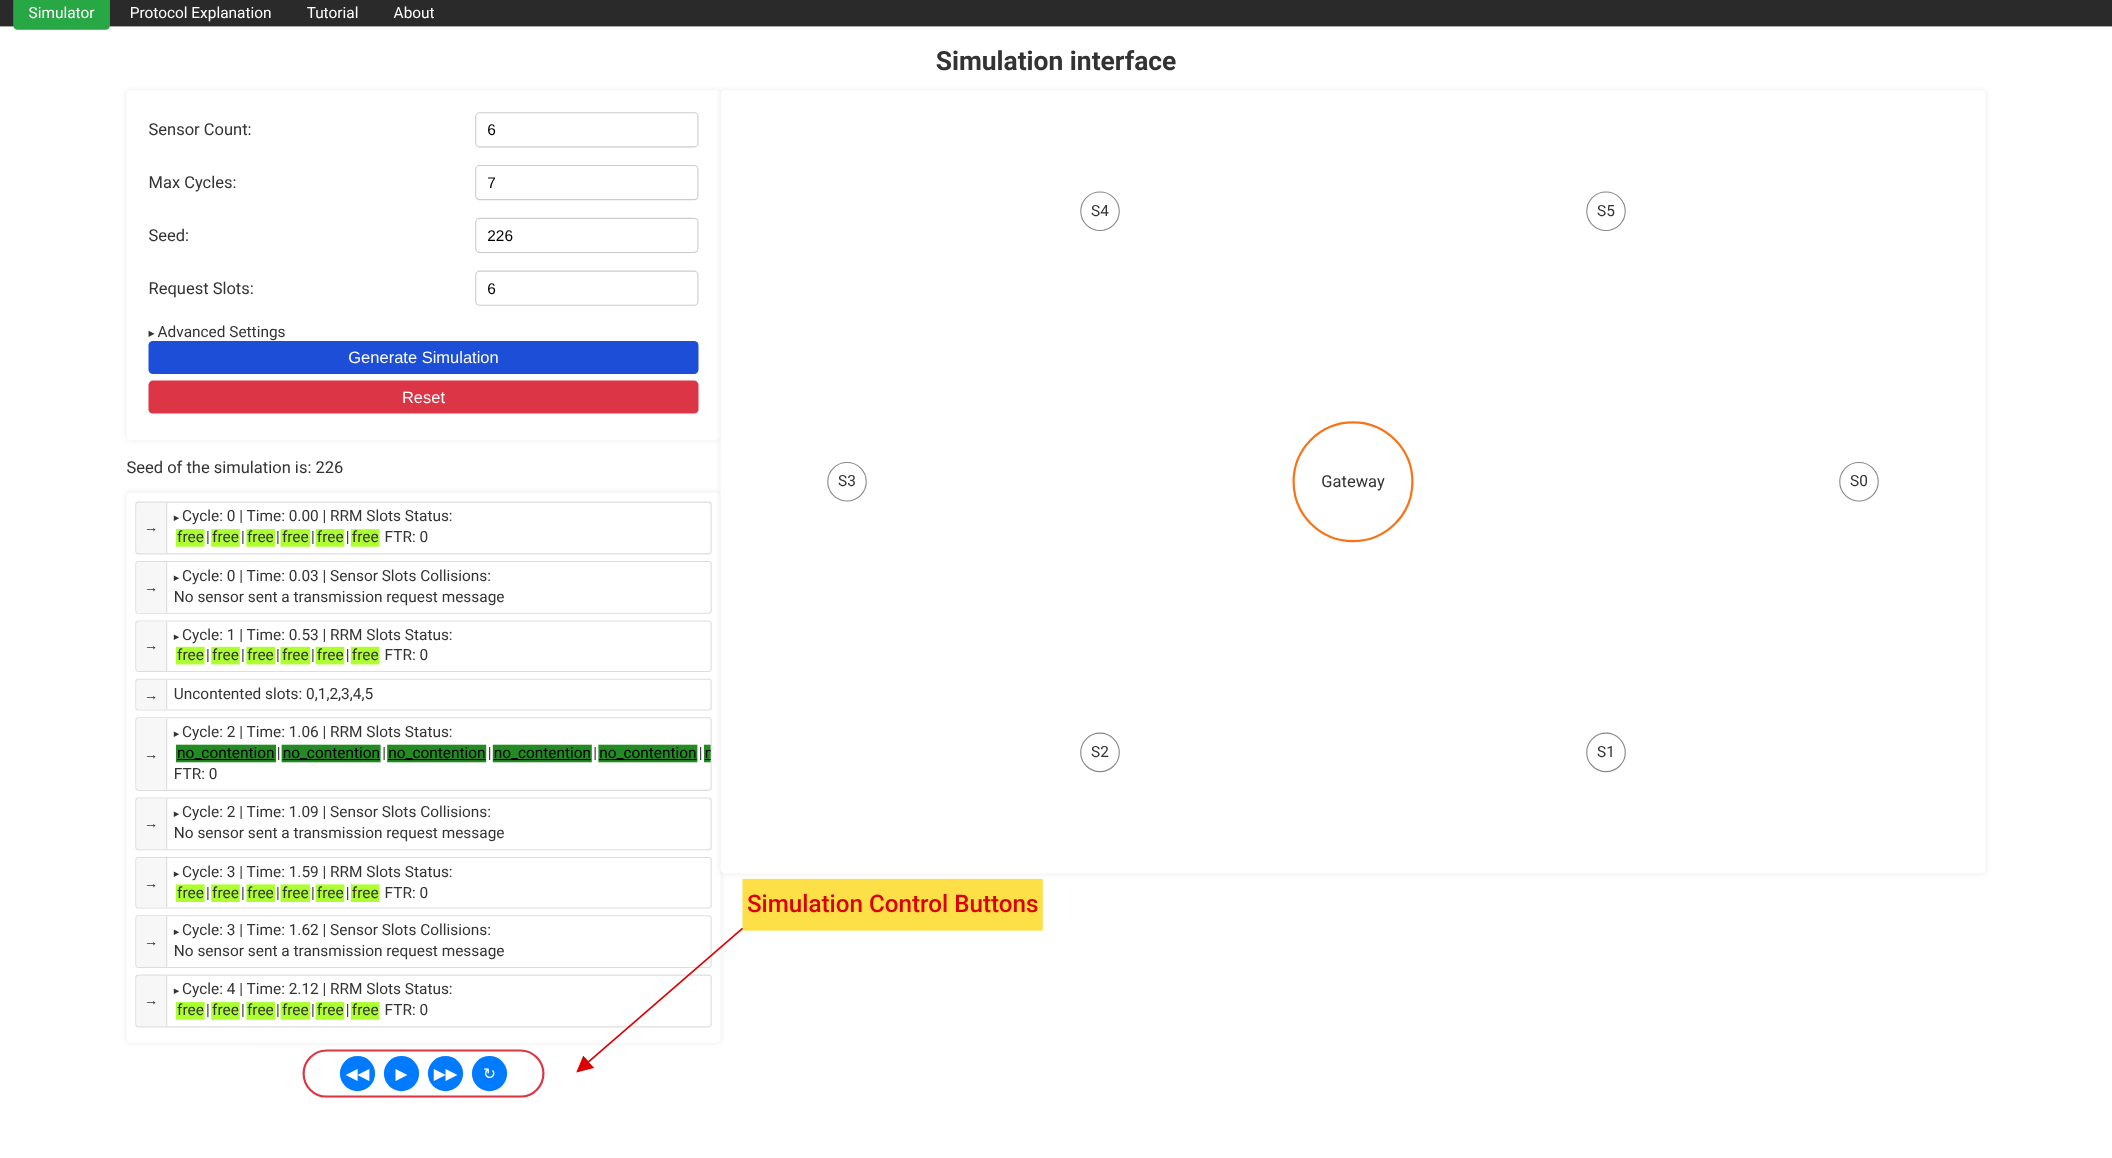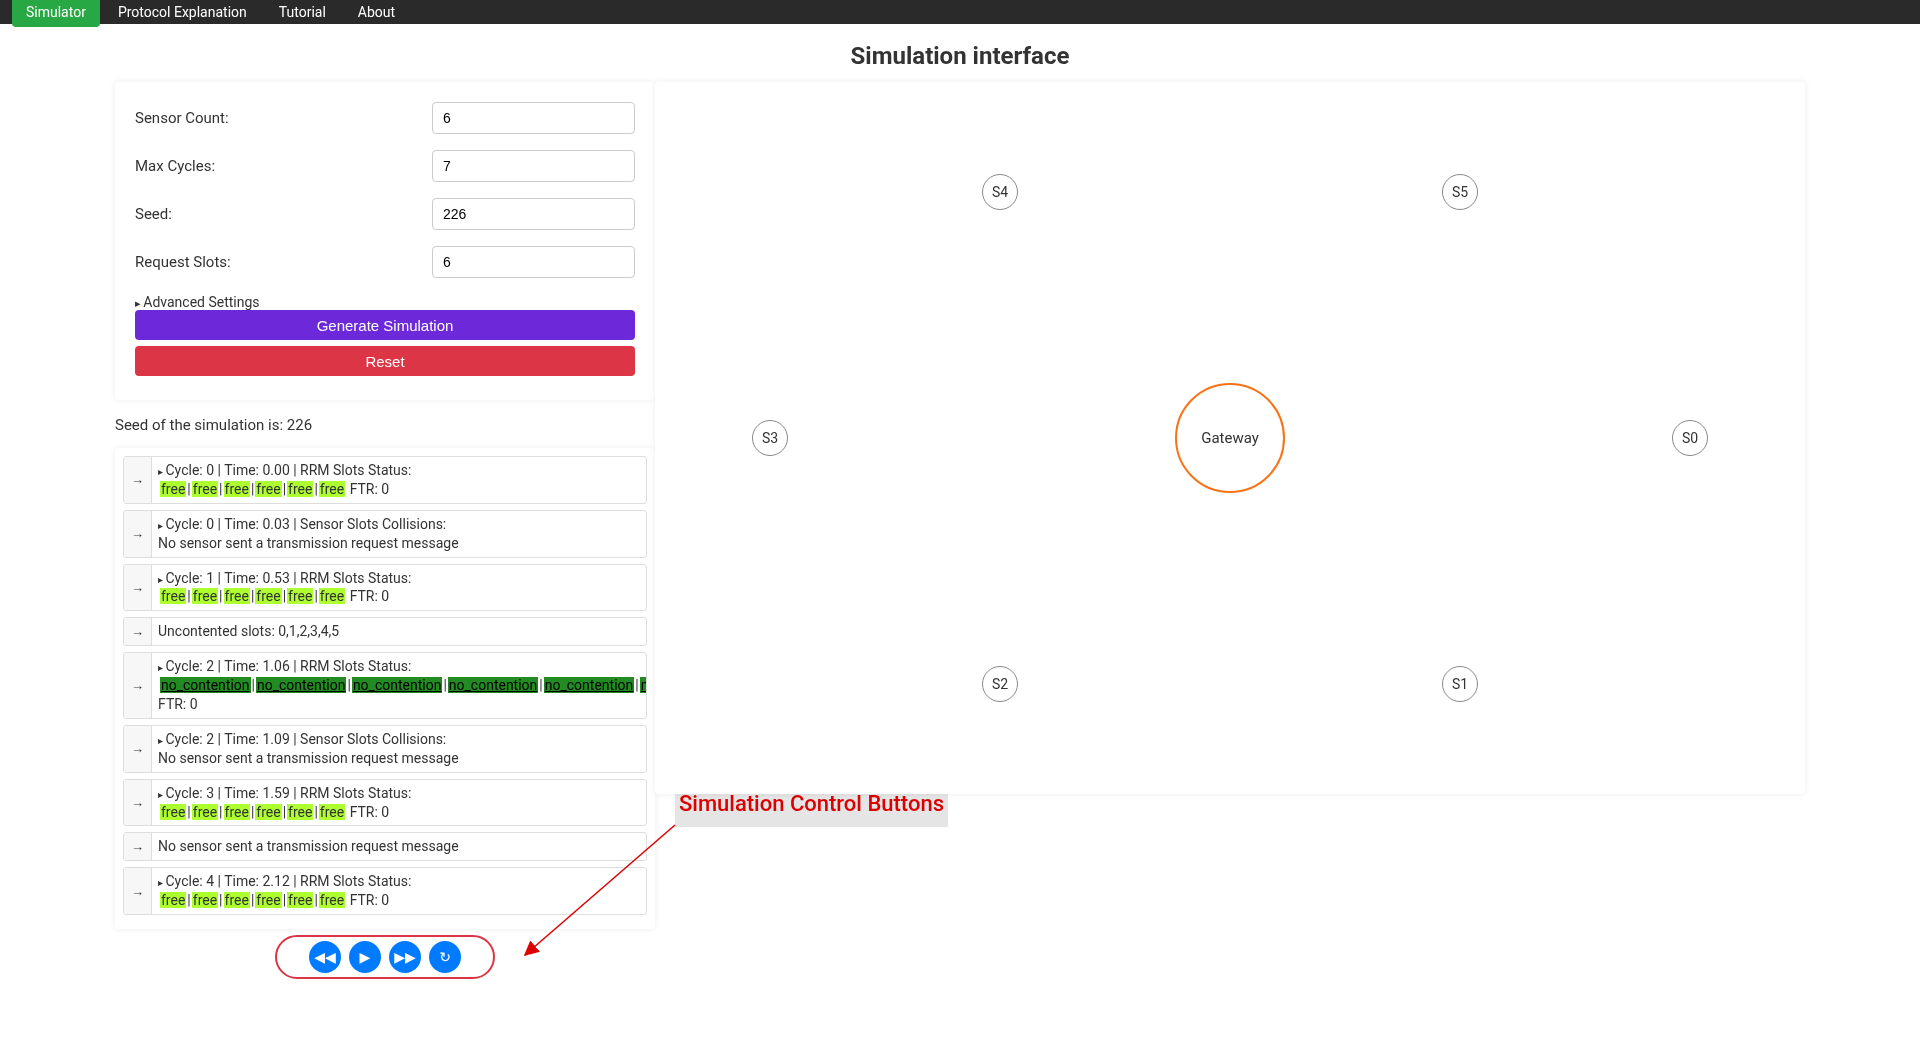--- a/index.html
+++ b/index.html
@@ -11,37 +11,37 @@
 .container { display: flex; padding: 0 115px; }
 .left-col { width: 540px; flex-shrink: 0; }
 .right-col { flex: 1; }
 .card { background: #fff; border-radius: 4px; box-shadow: 0 0 6px rgba(0,0,0,.08); padding: 20px 20px 18px; margin-bottom: 16px; }
 .form-row { display: flex; align-items: center; margin-bottom: 16px; }
 .form-row label { width: 340px; font-size: 15px; }
 .form-row input { flex: 1; height: 32px; border: 1px solid #ccc; border-radius: 4px; padding: 0 10px; font-size: 14px; }
 .adv-settings { font-size: 14px; cursor: pointer; user-select: none; }
 .adv-settings::before { content: "▸ "; font-size: 11px; }
 .btn { display: block; width: 100%; height: 30px; border: none; border-radius: 4px; color: #fff; font-size: 15px; cursor: pointer; margin-bottom: 6px; }
-.btn-green { background: #6d28d9; }
+.btn-green { background: #1d4ed8; }
 .btn-red { background: #dc3545; }
 .seed-line { font-size: 15px; margin: 10px 0 14px; }
 .log-card { background: #fff; border-radius: 4px; box-shadow: 0 0 6px rgba(0,0,0,.08); padding: 8px; }
 .log-entry { display: flex; border: 1px solid #ddd; border-radius: 3px; margin-bottom: 6px; background: #fff; overflow: hidden; }
 .log-arrow { width: 28px; background: #f7f7f7; border-right: 1px solid #ddd; display: flex; align-items: center; justify-content: center; font-size: 13px; cursor: pointer; flex-shrink: 0; }
 .log-body { padding: 4px 6px; font-size: 14px; line-height: 1.35; flex: 1; }
 .log-summary::before { content: "▸ "; font-size: 10px; }
 .slot-free { background: #adff2f; }
 .slot-nc { background: #228b22; color: #000000; text-decoration: underline; }
 .slot-line { display: inline; }
 .slot-line span { padding: 0 1px; }
 .ctrl-wrap { position: relative; margin-top: 6px; }
 .ctrl-box { width: 220px; height: 44px; border: 2px solid #dc3545; border-radius: 22px; margin: 0 auto; display: flex; align-items: center; justify-content: center; gap: 8px; }
 .ctrl-btn { width: 32px; height: 32px; border-radius: 50%; background: #007bff; color: #fff; display: flex; align-items: center; justify-content: center; font-size: 14px; cursor: pointer; }
 .arrow-svg { position: absolute; top: -120px; left: 390px; pointer-events: none; }
-.annot-label { position: absolute; top: -155px; left: 560px; background: #e5e5e5; color: #d00; font-size: 22px; font-weight: 500; padding: 11px 4px; white-space: nowrap; }
+.annot-label { position: absolute; top: -155px; left: 560px; background: #fde047; color: #d00; font-size: 22px; font-weight: 500; padding: 11px 4px; white-space: nowrap; }
 .viz-card { background: #fff; border-radius: 4px; box-shadow: 0 0 6px rgba(0,0,0,.08); height: 712px; position: relative; }
 .node { position: absolute; width: 36px; height: 36px; border: 1px solid #888; border-radius: 50%; background: #fff; display: flex; align-items: center; justify-content: center; font-size: 14px; transform: translate(-50%, -50%); }
 .gateway { width: 110px; height: 110px; border: 2px solid #f97316; border-radius: 50%; position: absolute; display: flex; align-items: center; justify-content: center; font-size: 15px; transform: translate(-50%, -50%); }
 </style>
 </head>
 <body>
 
 <div class="navbar" id="navbar">
     <div class="nav-item active">Simulator</div>
     <div class="nav-item">Protocol Explanation</div>
@@ -110,20 +110,21 @@
             <div>  No sensor sent a transmission request message</div>
           </div>
         </div>
         <div class="log-entry">
           <div class="log-arrow">→</div>
           <div class="log-body"><div class="log-summary">Cycle: 3 | Time: 1.59 | RRM Slots Status:</div><div class="slot-line"><span> </span><span class="slot-free">free</span><span>|</span><span class="slot-free">free</span><span>|</span><span class="slot-free">free</span><span>|</span><span class="slot-free">free</span><span>|</span><span class="slot-free">free</span><span>|</span><span class="slot-free">free</span><span> FTR: 0</span></div></div>
         </div>
         <div class="log-entry">
           <div class="log-arrow">→</div>
           <div class="log-body">
+            <div class="log-summary">Cycle: 3 | Time: 1.62 | Sensor Slots Collisions:</div>
             <div>  No sensor sent a transmission request message</div>
           </div>
         </div>
         <div class="log-entry">
           <div class="log-arrow">→</div>
           <div class="log-body"><div class="log-summary">Cycle: 4 | Time: 2.12 | RRM Slots Status:</div><div class="slot-line"><span> </span><span class="slot-free">free</span><span>|</span><span class="slot-free">free</span><span>|</span><span class="slot-free">free</span><span>|</span><span class="slot-free">free</span><span>|</span><span class="slot-free">free</span><span>|</span><span class="slot-free">free</span><span> FTR: 0</span></div></div>
         </div>
       </div>
 
     <div class="ctrl-wrap">

